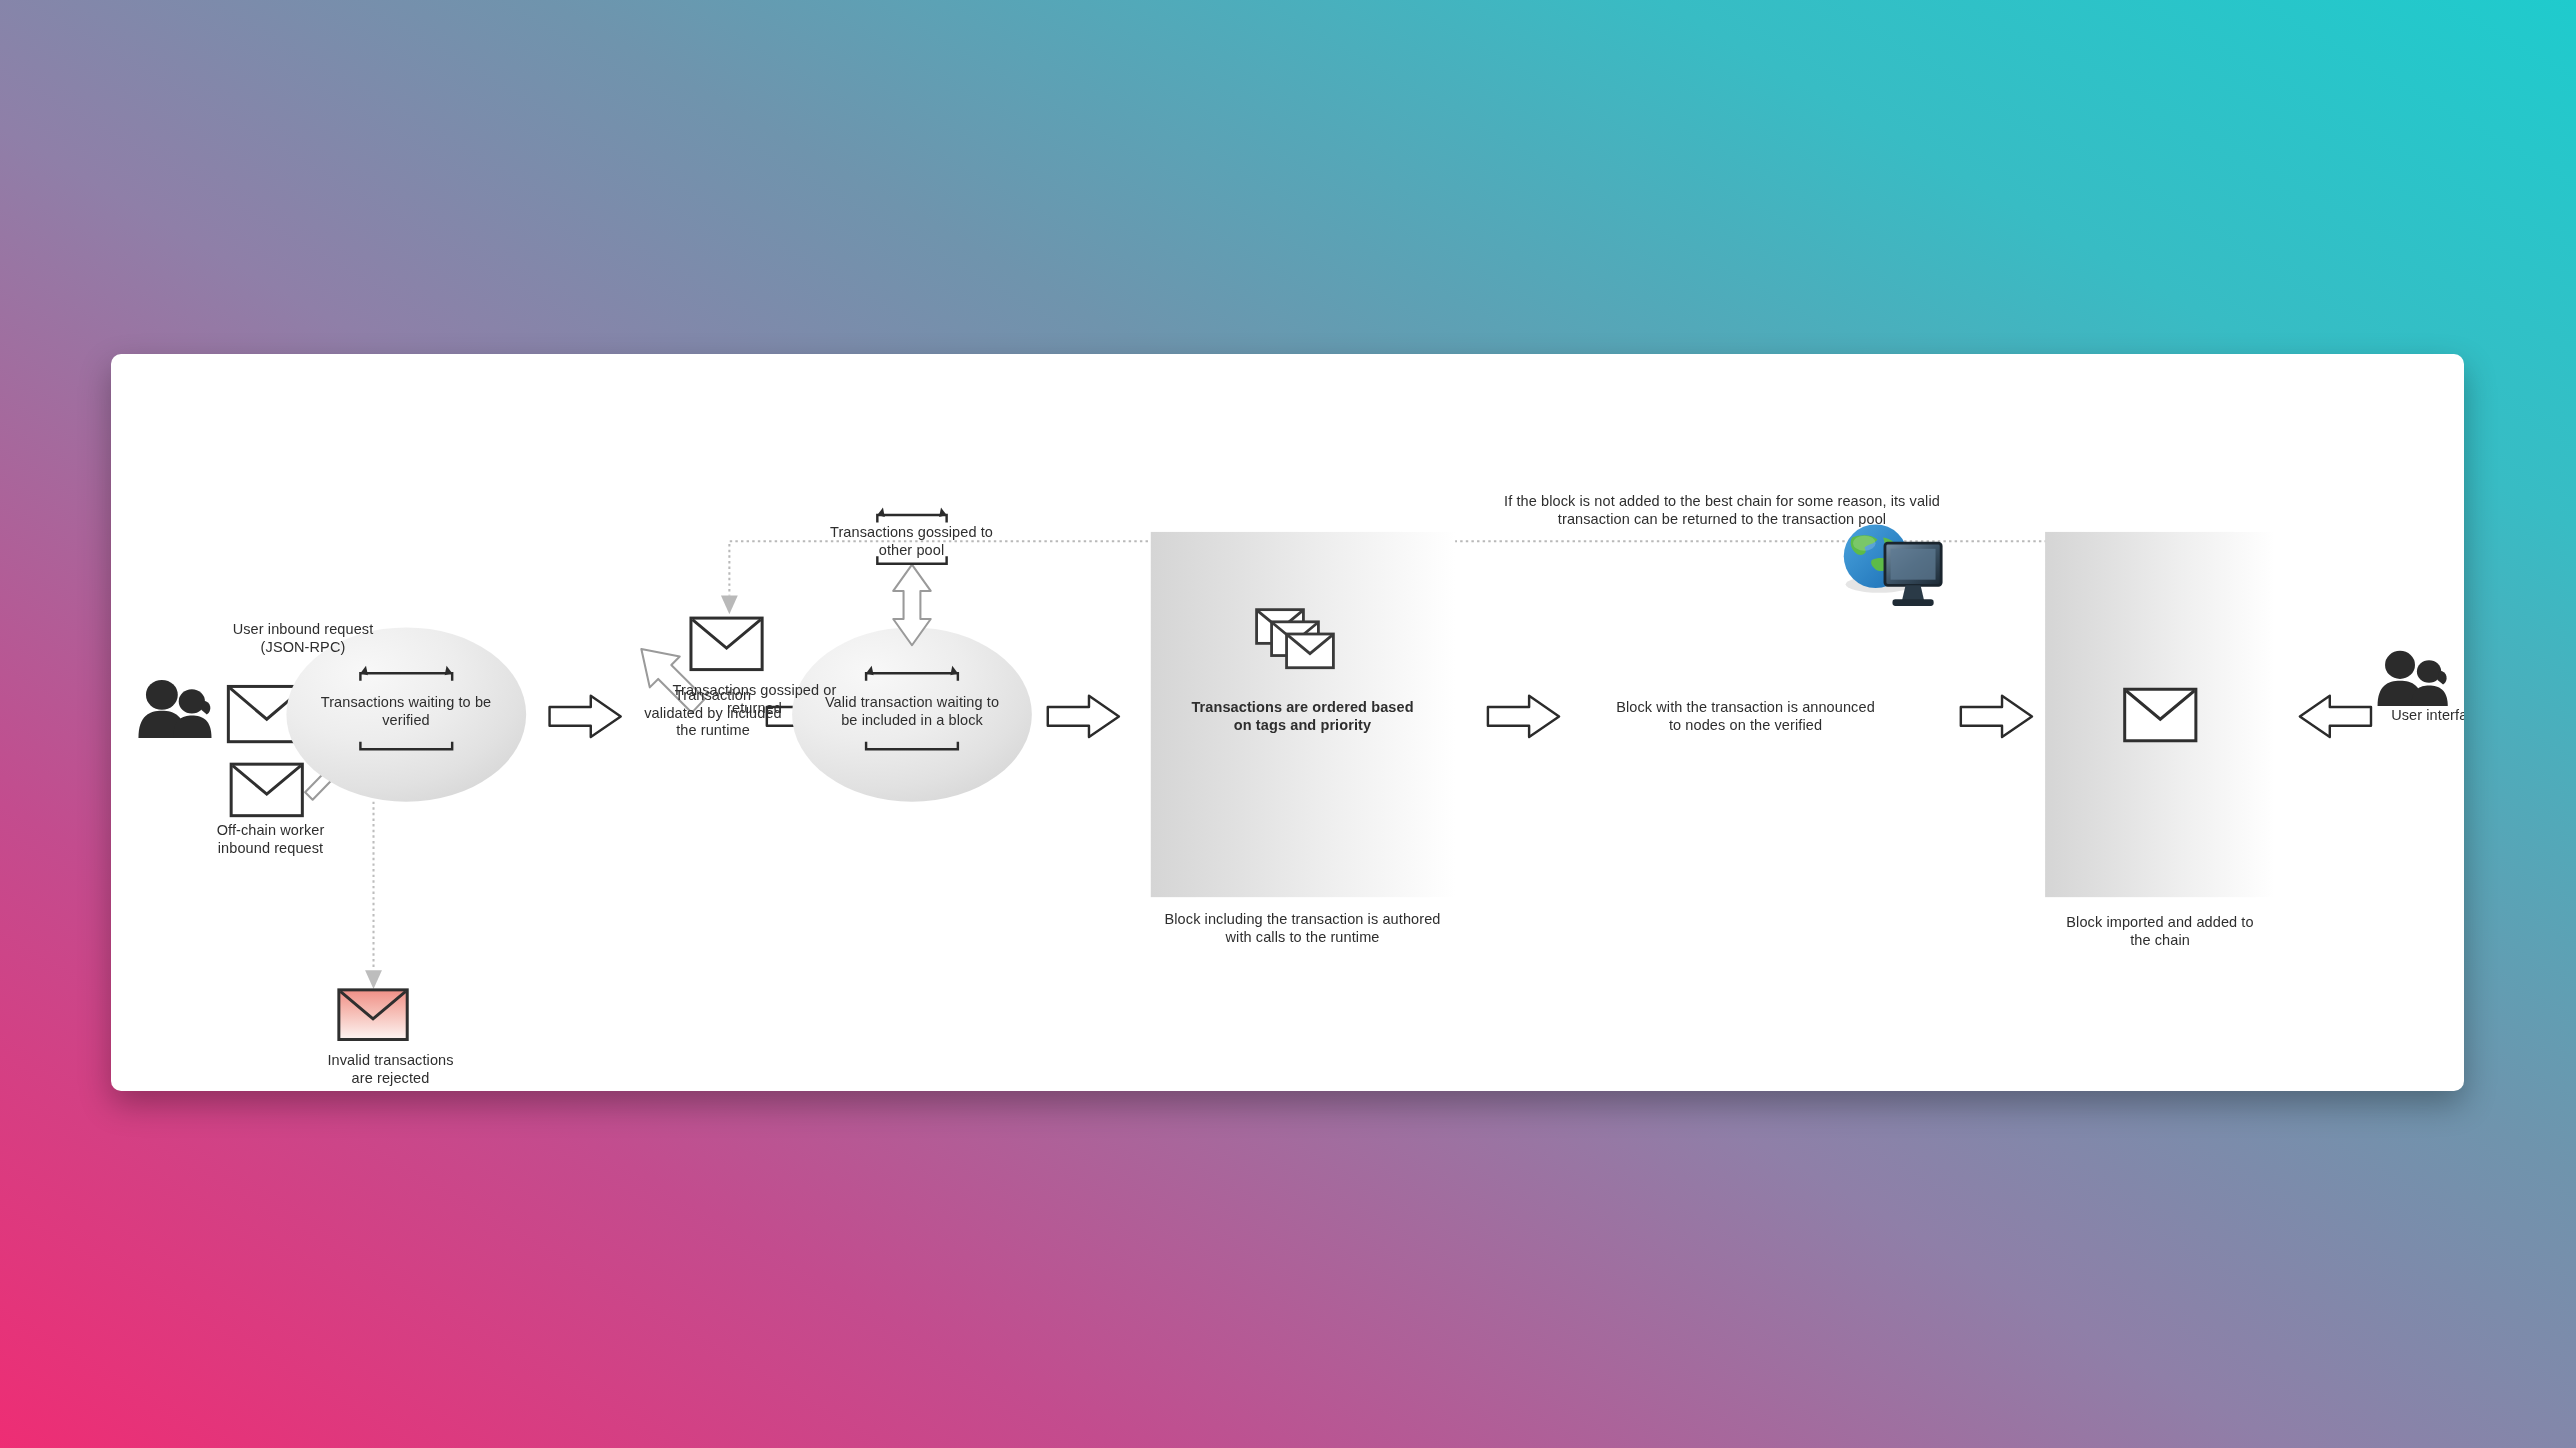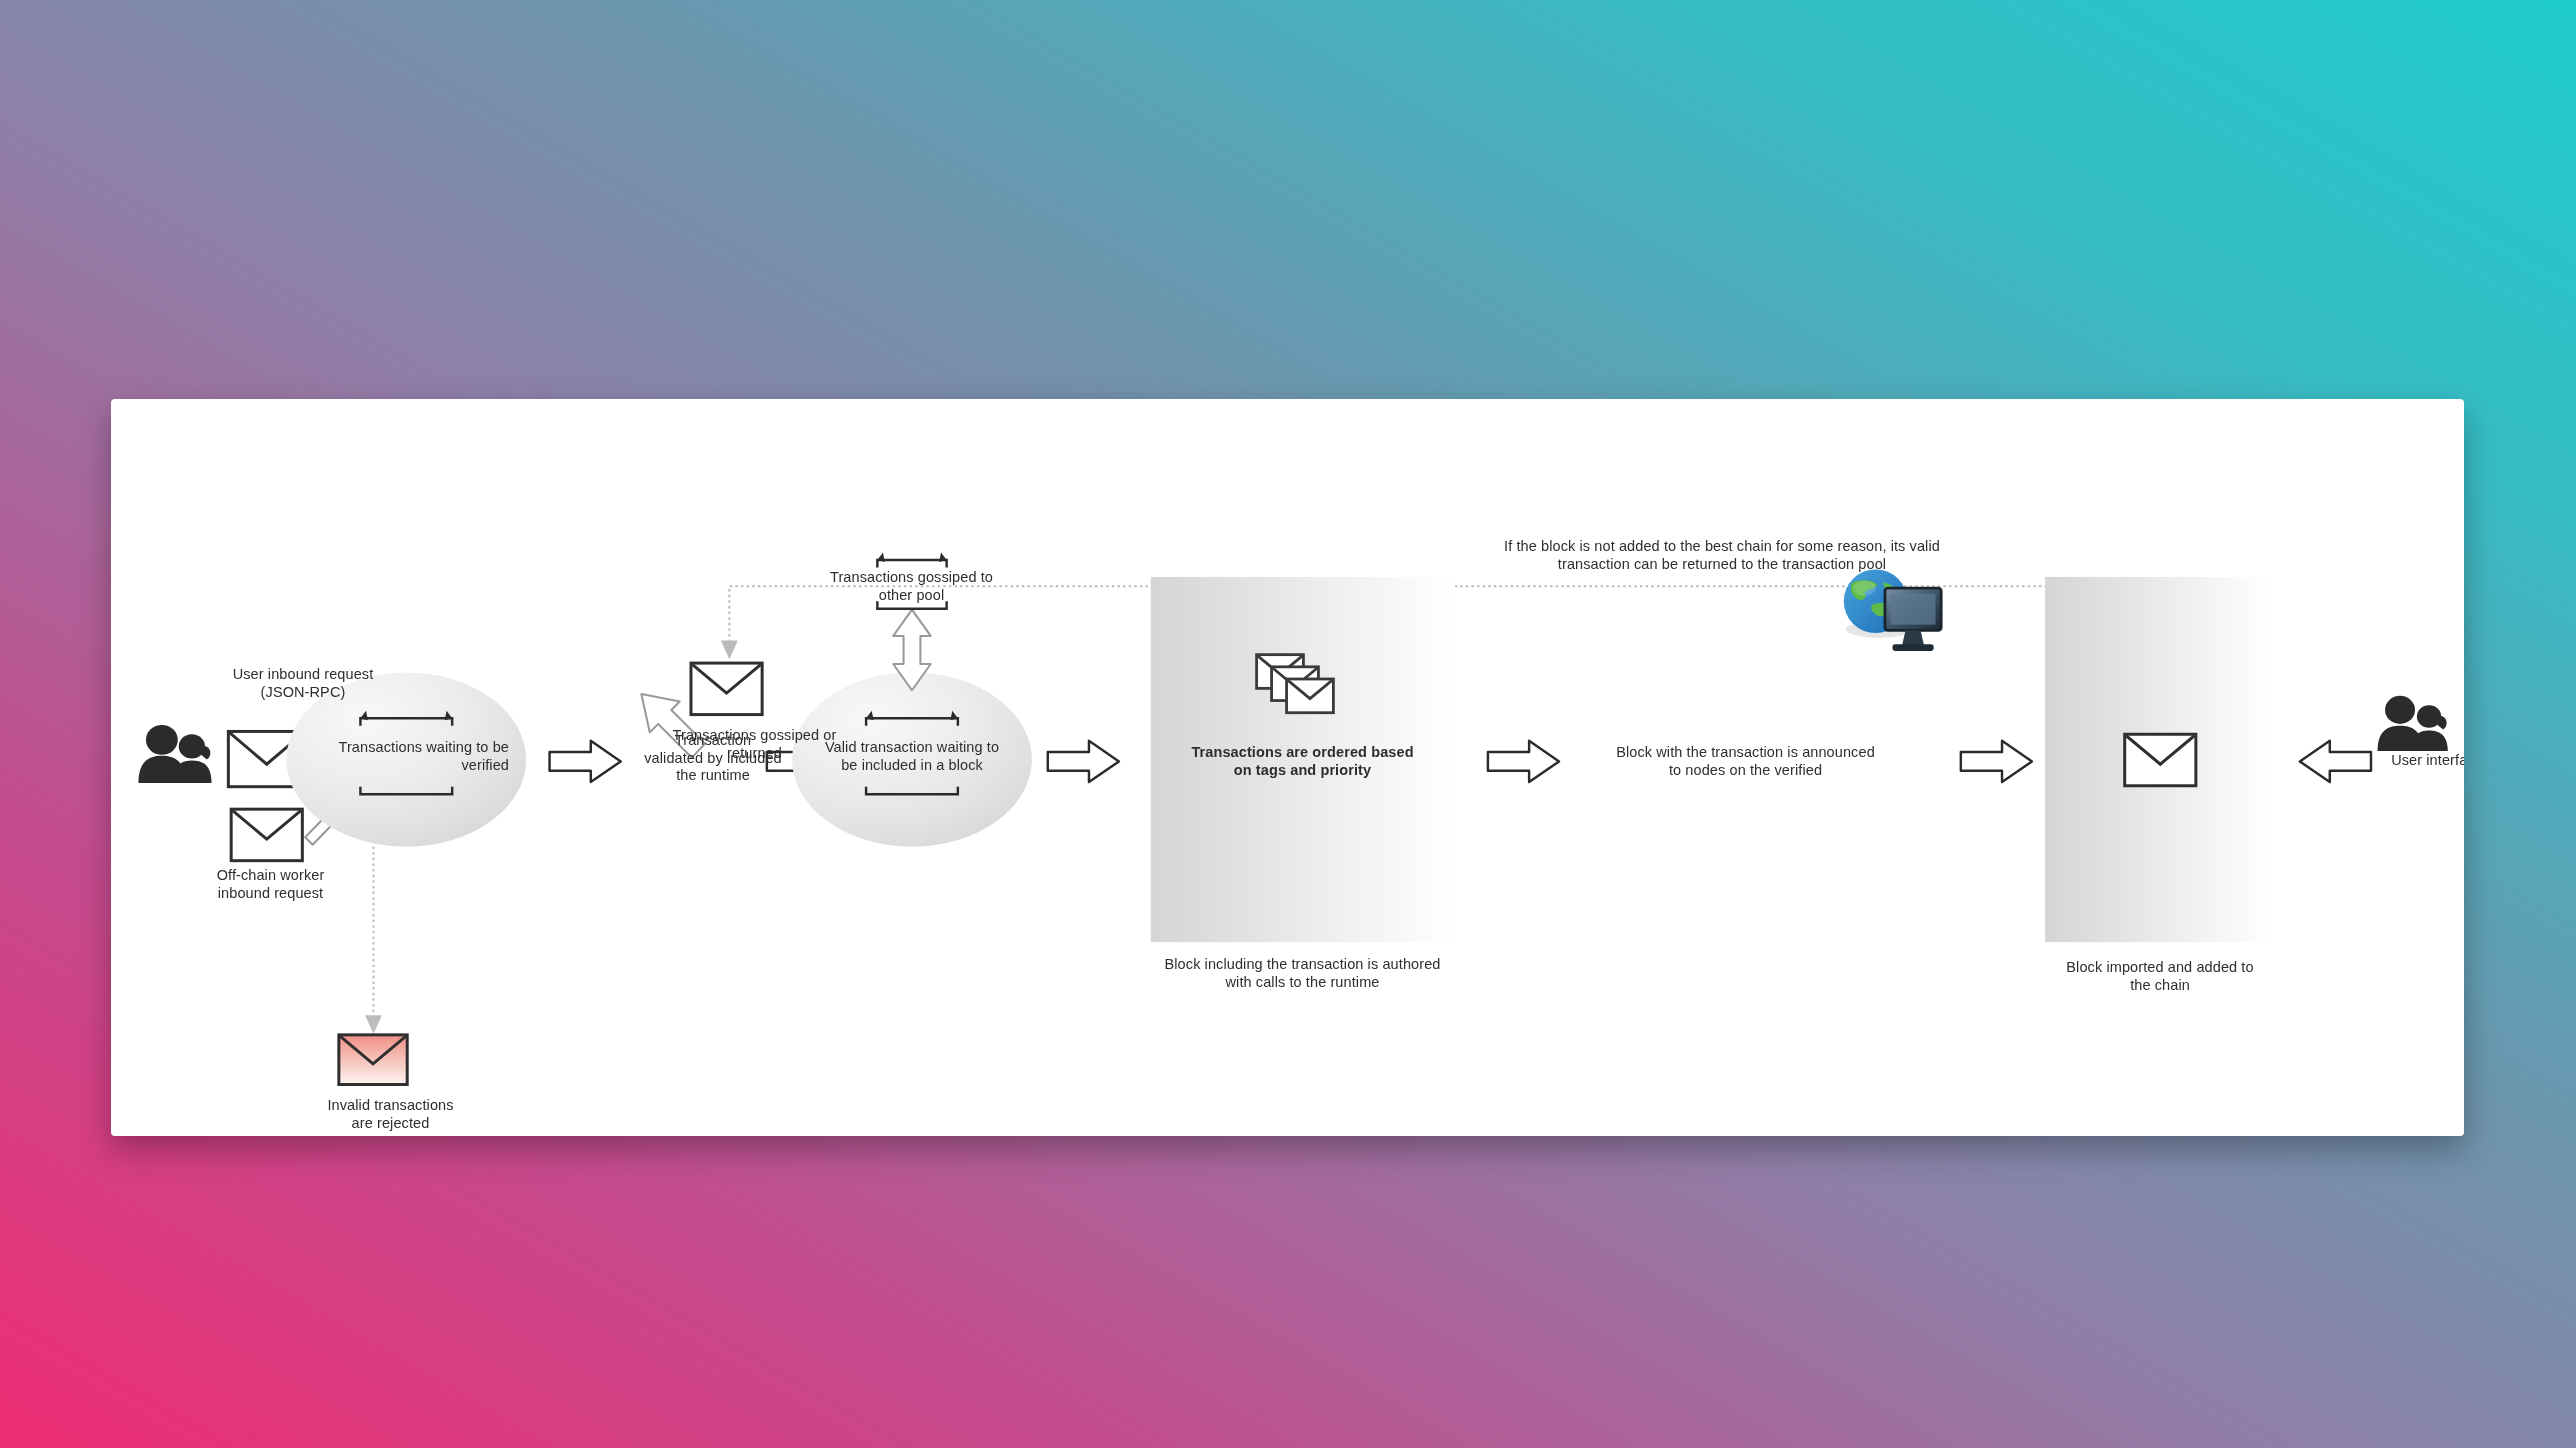--- a/index.html
+++ b/index.html
@@ -6,23 +6,22 @@
   body{
     width:2576px;height:1448px;overflow:hidden;
     font-family:"Liberation Sans","DejaVu Sans",sans-serif;
     background:linear-gradient(30deg,#ee2d74 0%,#c34c8e 22%,#8f7fa8 45%,#6f94ad 60%,#38bcc4 82%,#1fcbcd 100%);
   }
   #stage{position:relative;width:2576px;height:1448px;}
 
   
   #card{
     position:absolute;left:111px;top:354px;width:2353px;height:737px;
-    background:#ffffff;border-radius:4px;
+    background:#ffffff;border-radius:10px;
     box-shadow:0 13px 32px rgba(0,0,0,.30);
-    margin-top:45px;
   }
   #canvas{position:absolute;inset:0;overflow:hidden;border-radius:34px;}
 
   .abs{position:absolute;}
   .lbl{
     position:absolute;color:#2e2e2e;font-size:14.5px;line-height:1.22;
     text-align:center;letter-spacing:0.1px;white-space:pre-line;
     font-family:"Liberation Sans","DejaVu Sans",sans-serif;
   }
 
@@ -218,21 +217,21 @@
 
       <div class="lbl" style="left:1311px;top:139px;width:600px;">If the block is not added to the best chain for some reason, its valid
 transaction can be returned to the transaction pool</div>
 
       <div class="lbl" style="left:75px;top:267px;width:234px;">User inbound request
 (JSON-RPC)</div>
 
       <div class="lbl" style="left:52px;top:468px;width:215px;">Off-chain worker
 inbound request</div>
 
-      <div class="lbl" style="left:192px;top:340px;width:206px;text-align:right;">Transactions waiting to be
+      <div class="lbl" style="left:192px;top:340px;width:206px;">Transactions waiting to be
 verified</div>
 
       <div class="lbl" style="left:531px;top:328px;width:225px;">Transactions gossiped or
 returned</div>
 
       <div class="lbl" style="left:172px;top:698px;width:215px;">Invalid transactions
 are rejected</div>
 
       <div class="lbl" style="left:513px;top:333px;width:178px;">Transaction
 validated by included

